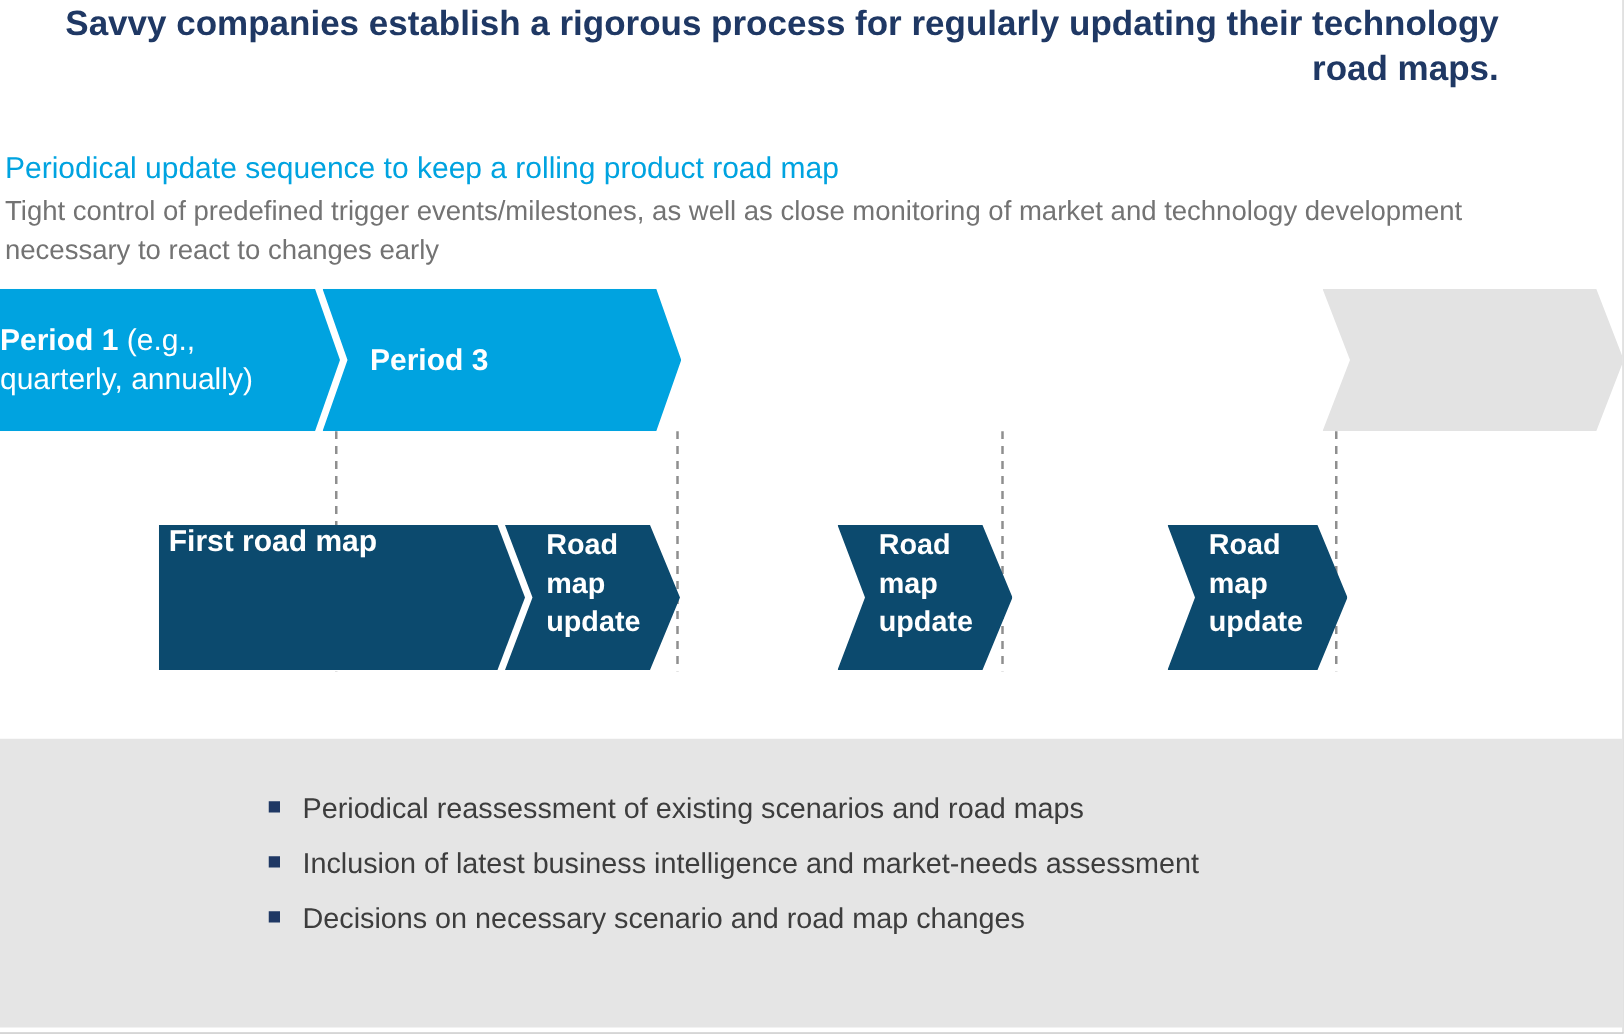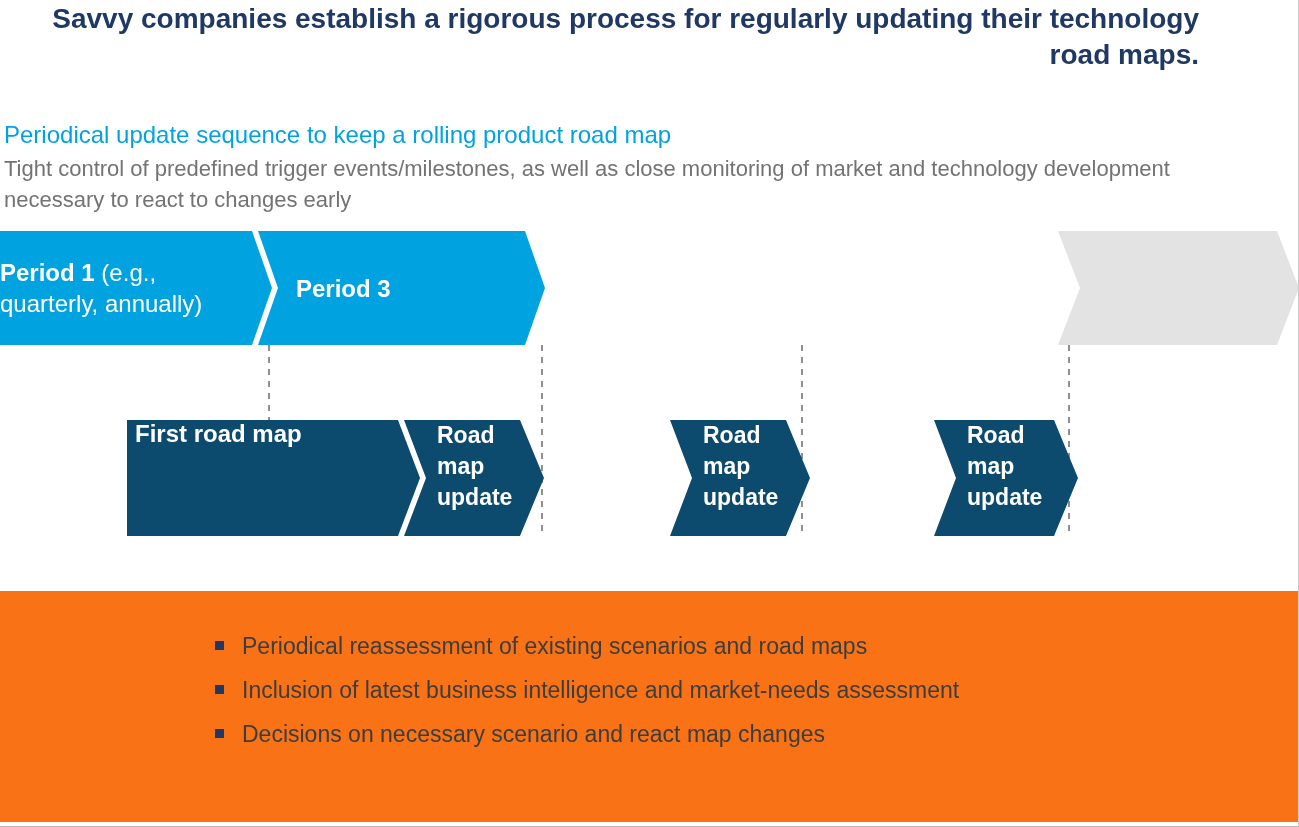--- a/index.html
+++ b/index.html
@@ -107,21 +107,21 @@
   .arrow-update .upd-text { width: 86px; }
   .upd1 { left: 404px; width: 140px; }
   .upd2 { left: 670px; width: 140px; }
   .upd3 { left: 934px; width: 144px; }
 
   
   .panel {
     position: absolute;
     left: 0; top: 591px;
     width: 1299px; height: 231px;
-    background: #f97316;
+    background: #e5e5e5;
   }
   .bullet-list { position: absolute; left: 215px; top: 40px; width: 1000px; }
   .bullet-item { display: flex; align-items: flex-start; margin-bottom: 14px; }
   .bullet-marker {
     width: 9px; height: 9px;
     background: #1f3864;
     margin-top: 10px;
     margin-right: 18px;
     flex: 0 0 auto;
   }
@@ -173,18 +173,18 @@
       <div class="bullet-item">
         <div class="bullet-marker"></div>
         <div class="bullet-text">Periodical reassessment of existing scenarios and road maps</div>
       </div>
       <div class="bullet-item">
         <div class="bullet-marker"></div>
         <div class="bullet-text">Inclusion of latest business intelligence and market-needs assessment</div>
       </div>
       <div class="bullet-item">
         <div class="bullet-marker"></div>
-        <div class="bullet-text">Decisions on necessary scenario and react map changes</div>
+        <div class="bullet-text">Decisions on necessary scenario and road map changes</div>
       </div>
     </div>
   </div>
 
 </div>
 
 </body></html>

